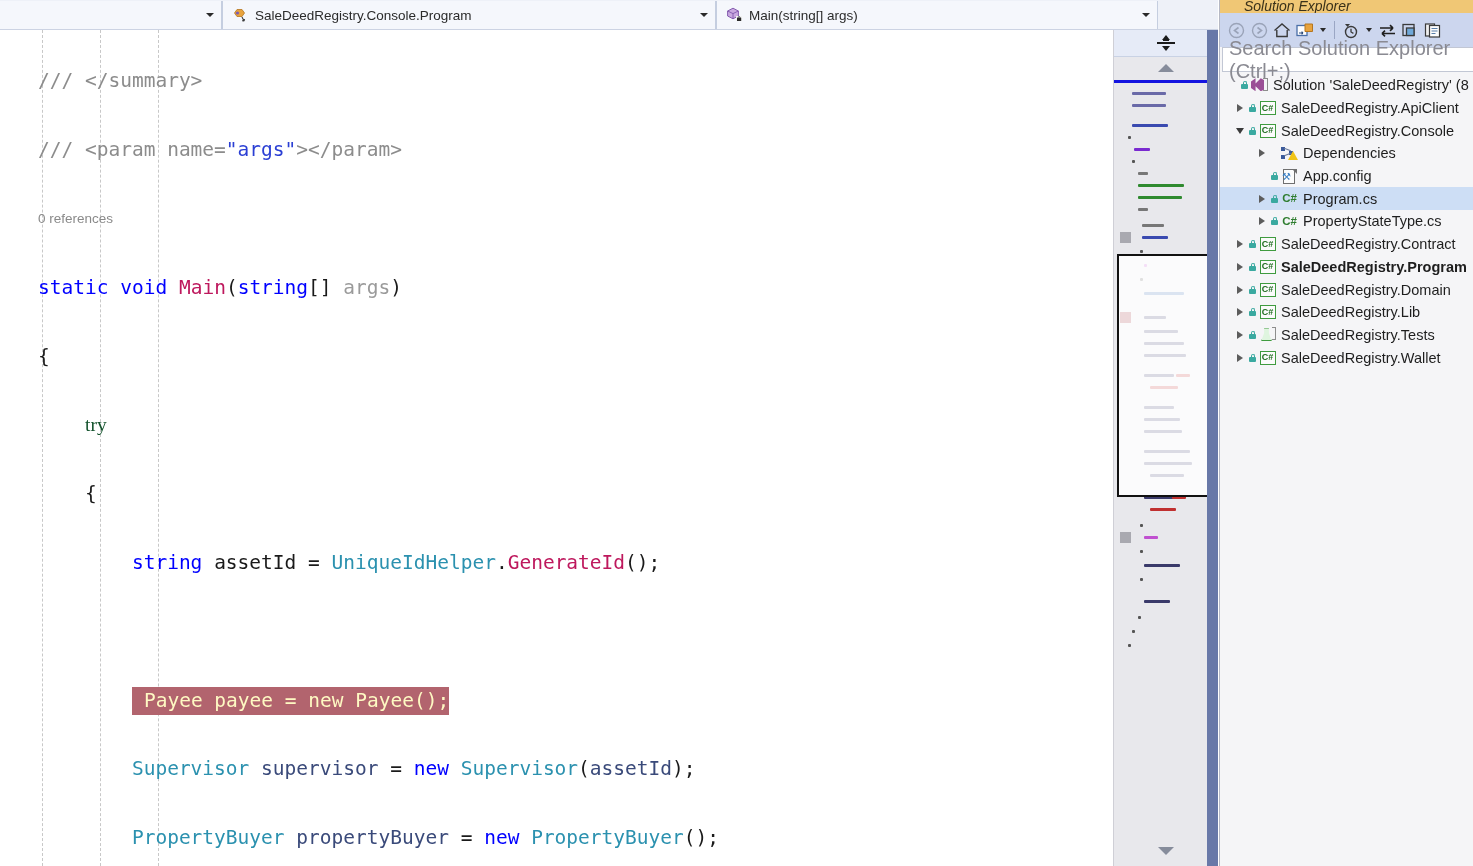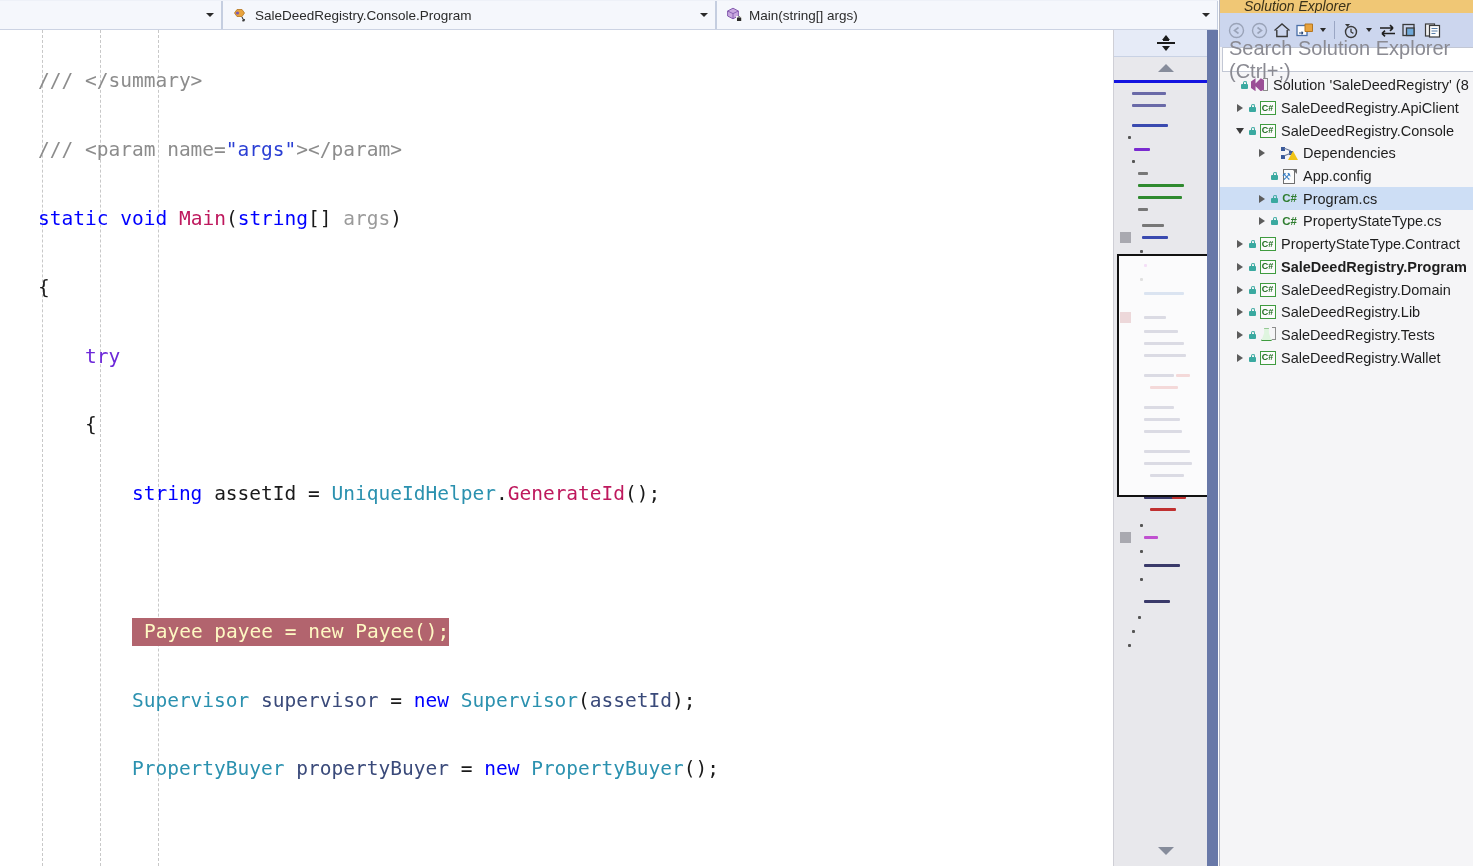--- a/index.html
+++ b/index.html
@@ -27,21 +27,21 @@
     background:#f5f7fc;
     border:1px solid #c5cee0;
     border-top:none;border-bottom:none;
     display:flex;align-items:center;
     box-sizing:border-box;
     font-size:13.5px;color:#1e1e1e;
     overflow:hidden;
   }
   .nav-combo.c1{width:222px;border-left:none;}
   .nav-combo.c2{width:494px;}
-  .nav-combo.c3{width:502px;}
+  .nav-combo.c3{width:442px;}
   .nav-combo .combo-icon{
     width:20px;height:16px;margin-left:8px;flex:none;
     display:flex;align-items:center;justify-content:center;
   }
   .nav-combo .combo-text{
     flex:1;padding-left:4px;white-space:nowrap;overflow:hidden;
     color:#2b2b2b;
   }
   .nav-combo .combo-arrow{
     width:22px;flex:none;display:flex;align-items:center;justify-content:center;
@@ -61,21 +61,21 @@
     font-family:"DejaVu Sans Mono","Liberation Mono",monospace;
     font-size:19.5px;
     line-height:34.4px;
     white-space:pre;
     color:#1a1a1a;
   }
   .code .ln{height:34.4px;position:relative;padding-left:38px;}
   .cmt{color:#8c8c8c;}
   .cmt-attr{color:#2b3fd4;}
   .kw{color:#0000ff;}
-  .kw2{color:#6d28d9;}
+  .kw2{color:#14532d;font-family:Liberation Serif, serif;}
   .type{color:#2b91af;}
   .meth{color:#be185d;}
   .var{color:#3a4a7a;}
   .plain{color:#1a1a1a;}
   .dim{color:#9a9a9a;}
   .codelens{
     font-family:"Liberation Sans",sans-serif;
     font-size:13.5px;color:#8a8a8a;line-height:34.4px;
   }
   .hl{
@@ -260,20 +260,21 @@
   </div>
 
   <div class="editor">
     <div class="guide g1"></div>
     <div class="guide g2"></div>
     <div class="guide g3"></div>
 
     <div class="code">
 <div class="ln"><span class="cmt">/// &lt;/summary&gt;</span></div>
 <div class="ln"><span class="cmt">/// &lt;param name=</span><span class="cmt-attr">"args"</span><span class="cmt">&gt;&lt;/param&gt;</span></div>
+<div class="ln codelens">0 references</div>
 <div class="ln"><span class="kw">static</span> <span class="kw">void</span> <span class="meth">Main</span>(<span class="kw">string</span>[] <span class="dim">args</span>)</div>
 <div class="ln">{</div>
 <div class="ln">    <span class="kw2">try</span></div>
 <div class="ln">    {</div>
 <div class="ln">        <span class="kw">string</span> <span class="plain">assetId</span> = <span class="type">UniqueIdHelper</span>.<span class="meth">GenerateId</span>();</div>
 <div class="ln"> </div>
 <div class="ln">        <span class="hl">Payee payee = new Payee();</span></div>
 <div class="ln">        <span class="type">Supervisor</span> <span class="var">supervisor</span> = <span class="kw">new</span> <span class="type">Supervisor</span>(<span class="var">assetId</span>);</div>
 <div class="ln">        <span class="type">PropertyBuyer</span> <span class="var">propertyBuyer</span> = <span class="kw">new</span> <span class="type">PropertyBuyer</span>();</div>
 
@@ -558,21 +559,21 @@
           </span>
         <span class="lock">
             <span class="lockico">
               <span class="sh"></span>
               <span class="body"></span>
             </span>
           </span>
         <span class="tico">
             <span class="cs-ico">C#</span>
           </span>
-        <span class="tlbl">PropertyStateType.Contract</span>
+        <span class="tlbl">SaleDeedRegistry.Contract</span>
       </div>
 
       <div class="tnode bold" style="padding-left:12px;">
         <span class="exp">
             <span class="tri-r"></span>
           </span>
         <span class="lock">
             <span class="lockico">
               <span class="sh"></span>
               <span class="body"></span>

